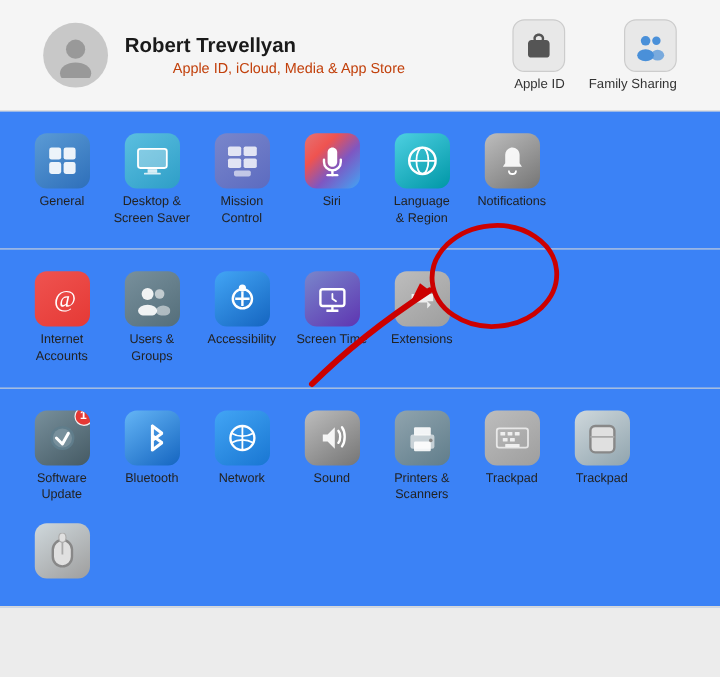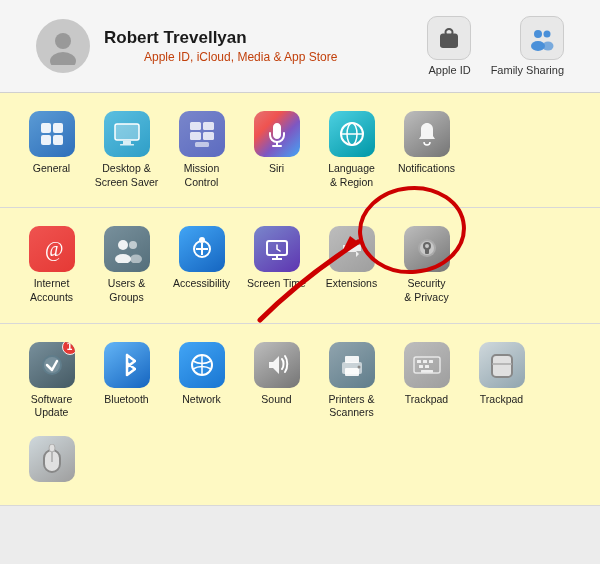--- a/index.html
+++ b/index.html
@@ -70,21 +70,21 @@
       border: 1px solid #ccc;
     }
     .header-btn-label {
       font-size: 11px;
       color: #333;
       text-align: center;
     }
 
     
     .grid-section {
-      background: #fef9c3;
+      background: #3b82f6;
       padding: 10px 14px;
       border-bottom: 1px solid #d8d8d8;
     }
     .grid-row {
       display: flex;
       flex-wrap: wrap;
       gap: 0;
     }
     .grid-item {
       width: 75px;
@@ -335,31 +335,20 @@
 
       <div class="grid-item">
         <div class="icon-box ic-extensions">
           <svg width="28" height="28" viewBox="0 0 28 28" fill="none">
             <path d="M5 10h6V5l3 3 3-3v5h6v6h-5l3 3-3 3v-5H5v-6z" fill="white" opacity="0.8"></path>
           </svg>
         </div>
         <span class="item-label">Extensions</span>
       </div>
 
-      <div class="grid-item" style="position:relative;">
-        <div class="icon-box ic-security">
-          <svg width="26" height="28" viewBox="0 0 26 28" fill="none">
-            <circle cx="13" cy="13" r="9" fill="#aaa"></circle>
-            <circle cx="13" cy="13" r="7" fill="#c8c8c8"></circle>
-            <circle cx="13" cy="11" r="3" stroke="#666" stroke-width="2" fill="none"></circle>
-            <rect x="11" y="13" width="4" height="6" rx="1" fill="#666"></rect>
-          </svg>
-        </div>
-        <span class="item-label">Security<br>&amp; Privacy</span>
-      </div>
     </div>
   </div>
 
   <div class="grid-section">
     <div class="grid-row">
 
       <div class="grid-item">
         <div class="icon-box ic-software" style="position:relative;">
           <svg width="28" height="28" viewBox="0 0 28 28" fill="none">
             <circle cx="14" cy="14" r="10" fill="#607d8b"></circle>

